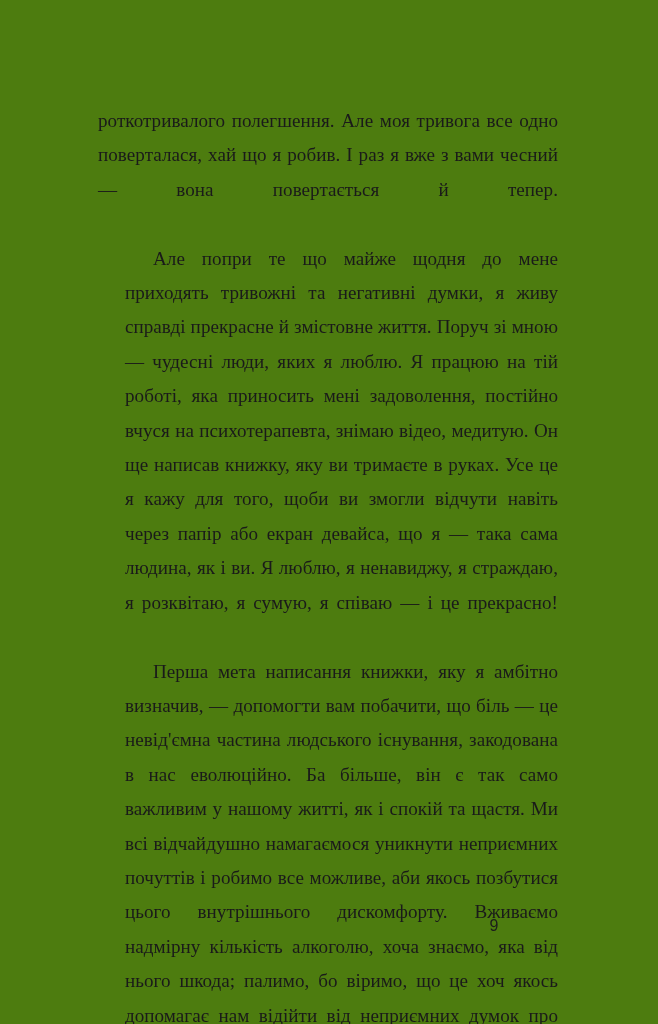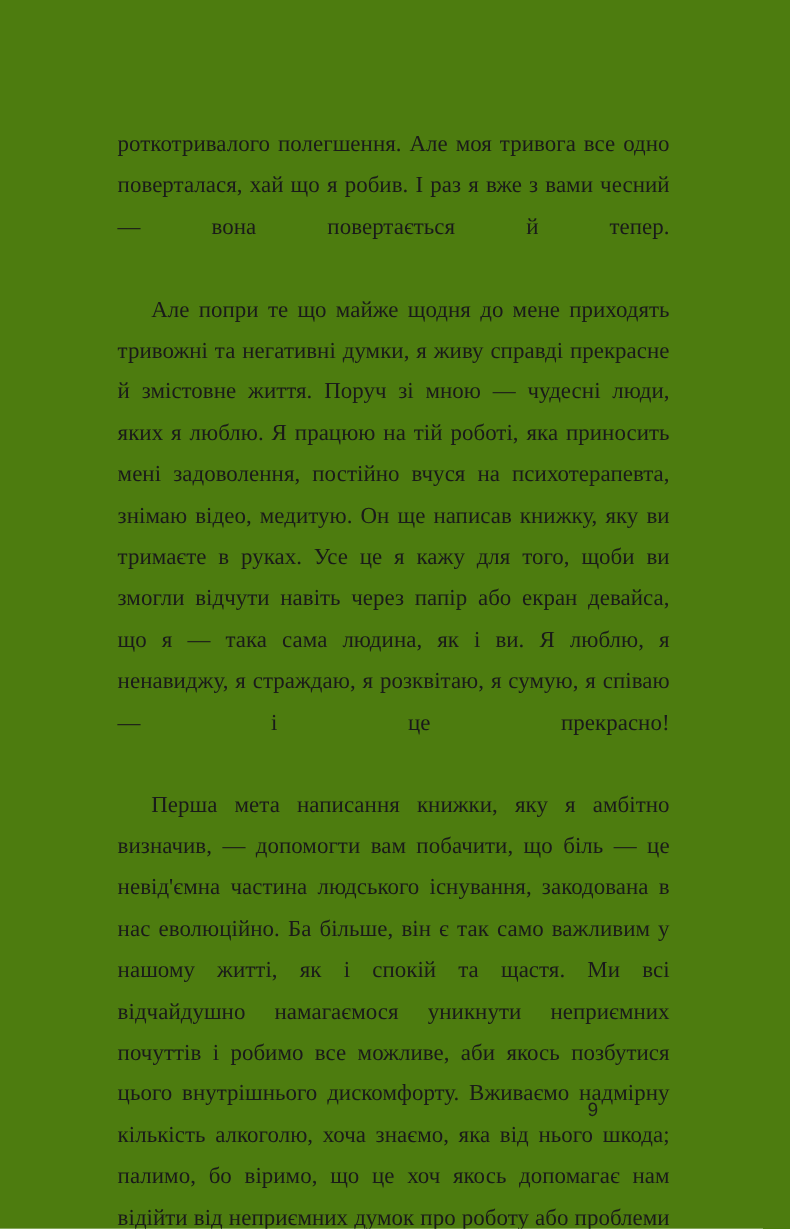--- a/index.html
+++ b/index.html
@@ -42,20 +42,21 @@
     text-align: justify;
     text-justify: inter-word;
     letter-spacing: 0.04px;
     word-spacing: 0.2px;
     color: #1a1a1a;
     -webkit-font-smoothing: antialiased;
   }
 
   .para.indent {
     text-indent: 28px;
+    margin-left: 27px;
   }
 
   
   .para:after {
     content: "";
     display: inline-block;
     width: 100%;
   }
 
   .page-number {

